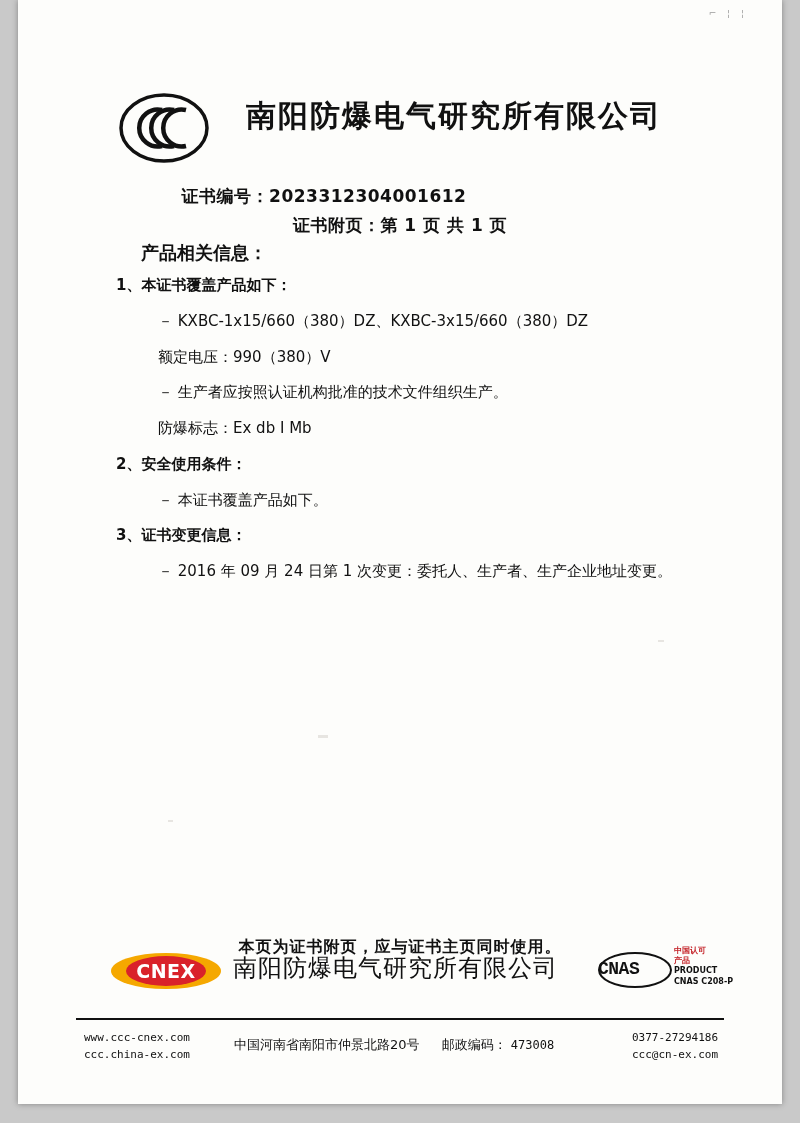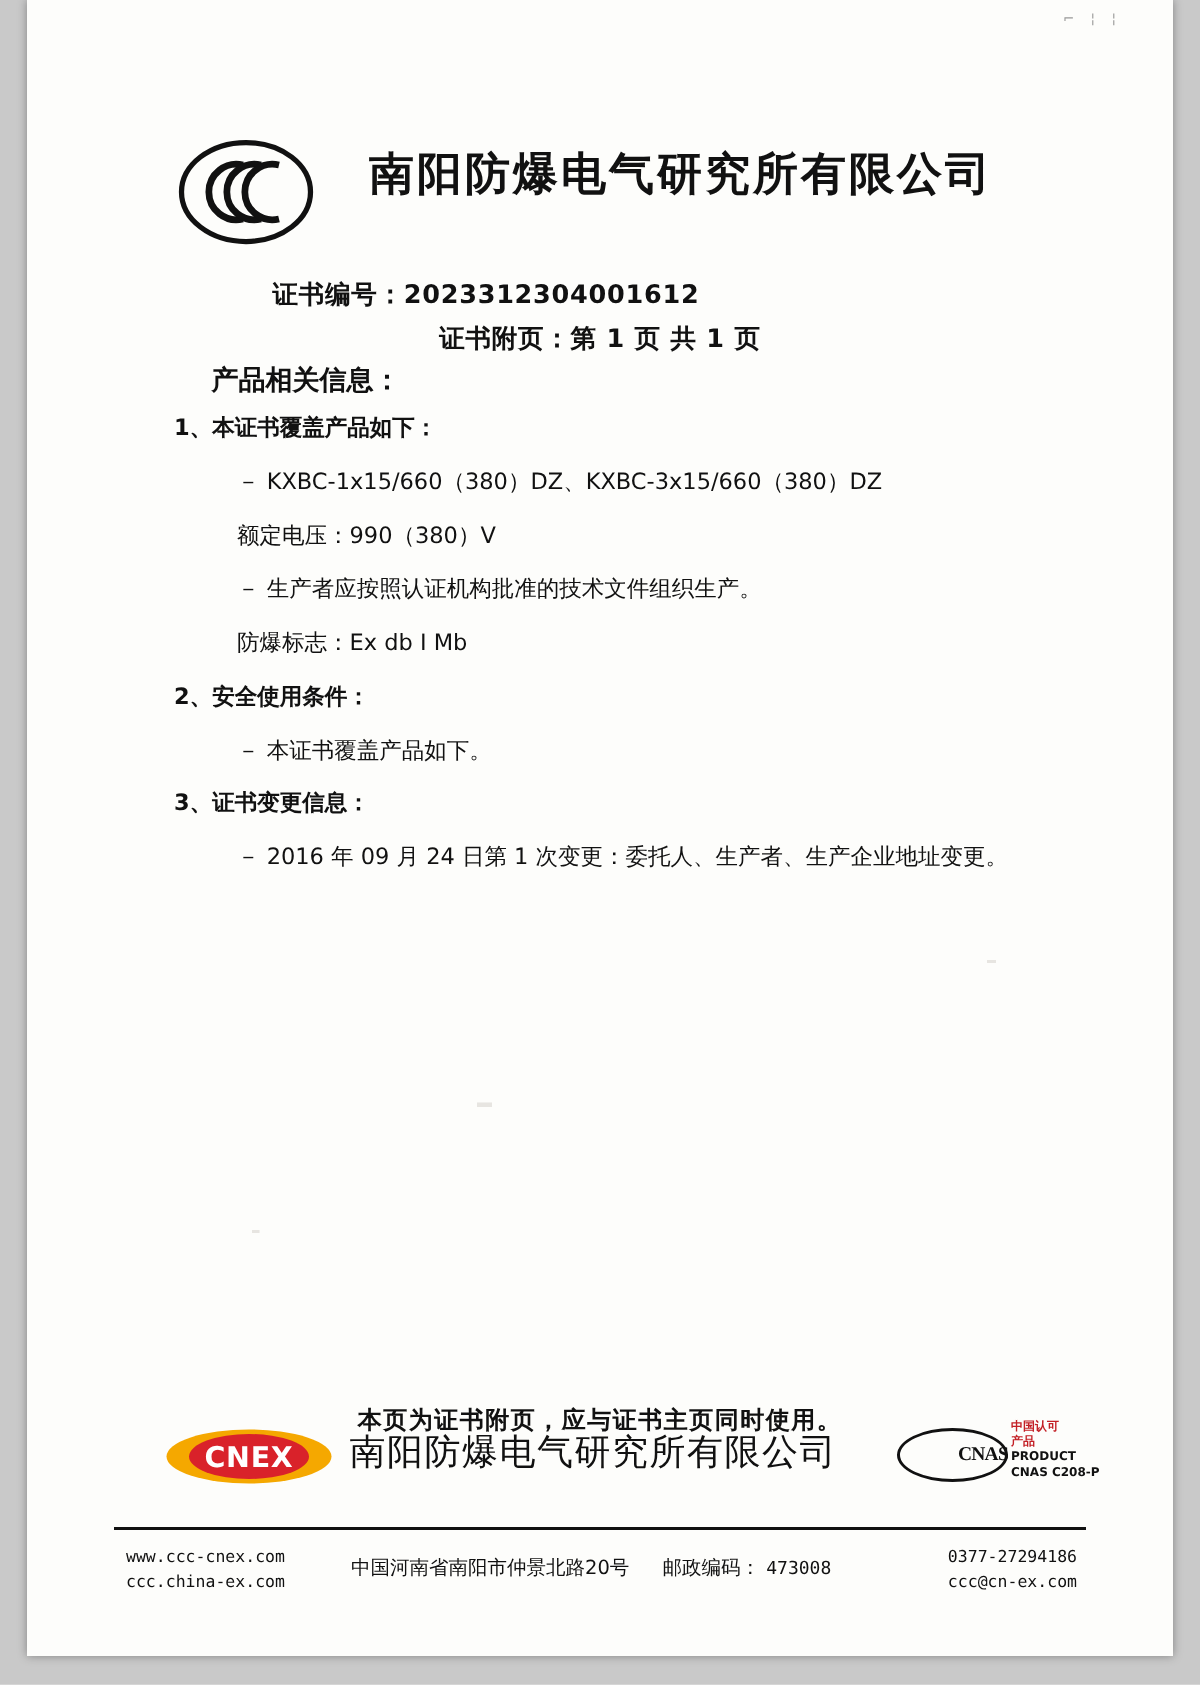--- a/index.html
+++ b/index.html
@@ -163,23 +163,23 @@
     width: 74px; height: 36px;
     border: 2px solid #111;
     border-radius: 50%;
     box-sizing: border-box;
   }
   .cnas-text {
     position: absolute;
     left: 0; top: 8px;
     width: 74px; height: 36px;
     line-height: 34px;
-    text-align: right;
-    font-family: Liberation Serif, serif;
-    font-size: 13px;
+    text-align: left;
+    font-family: Liberation Mono, monospace;
+    font-size: 18px;
     font-weight: 700;
     letter-spacing: -.5px;
     color: #111;
   }
   .cnas-side {
     position: absolute;
     left: 76px;
     top: 2px;
     font-family: "DejaVu Sans", sans-serif;
     font-size: 8px;

